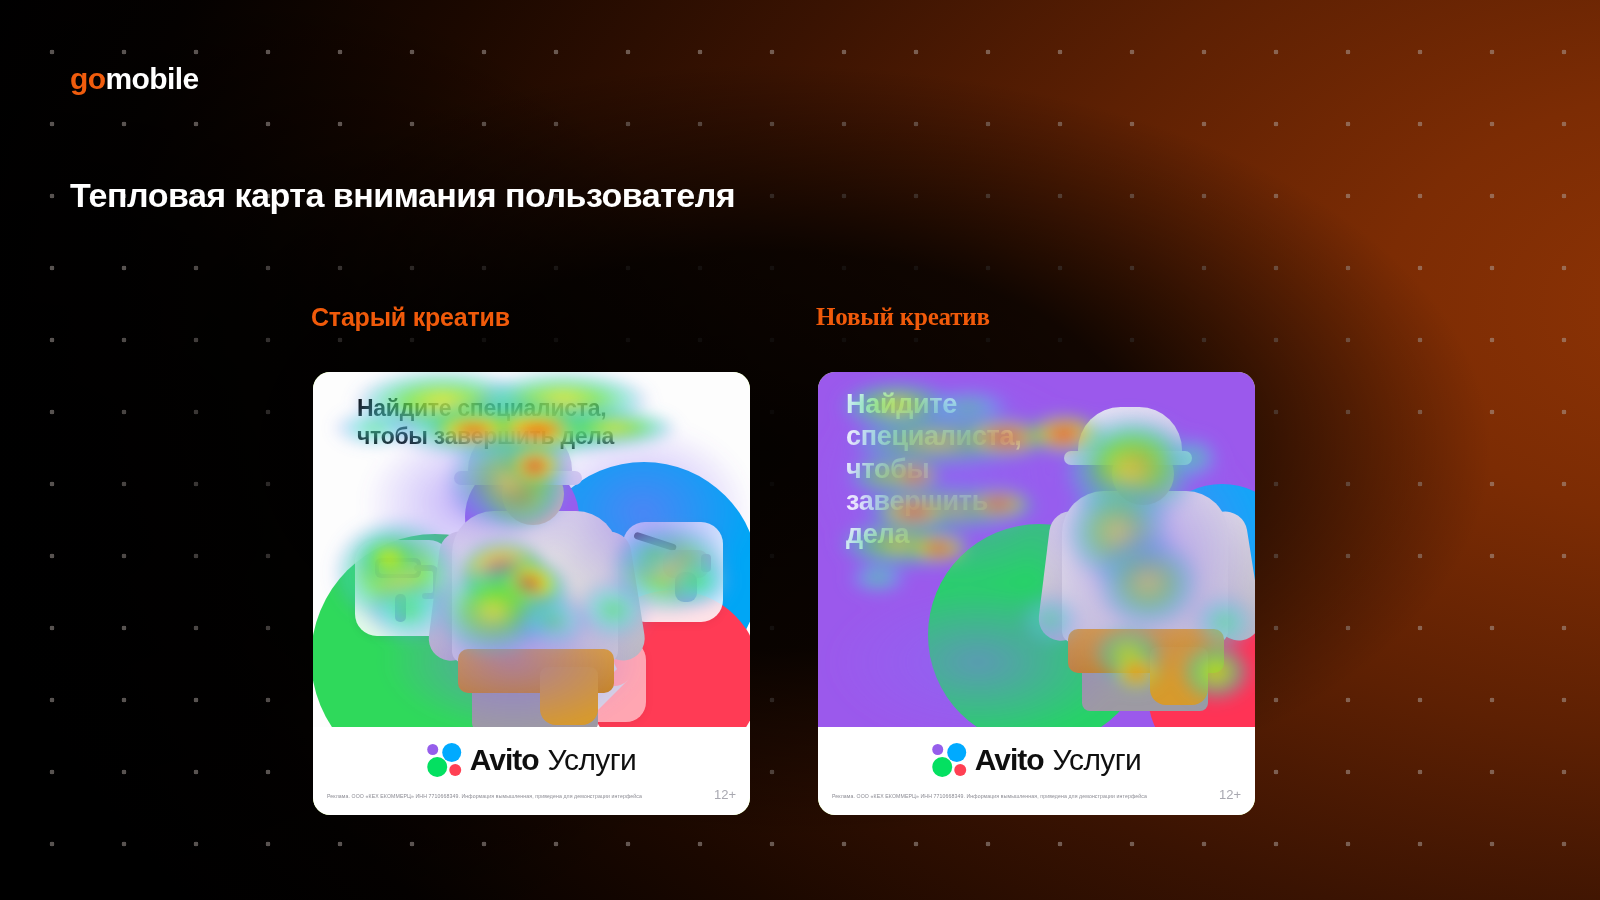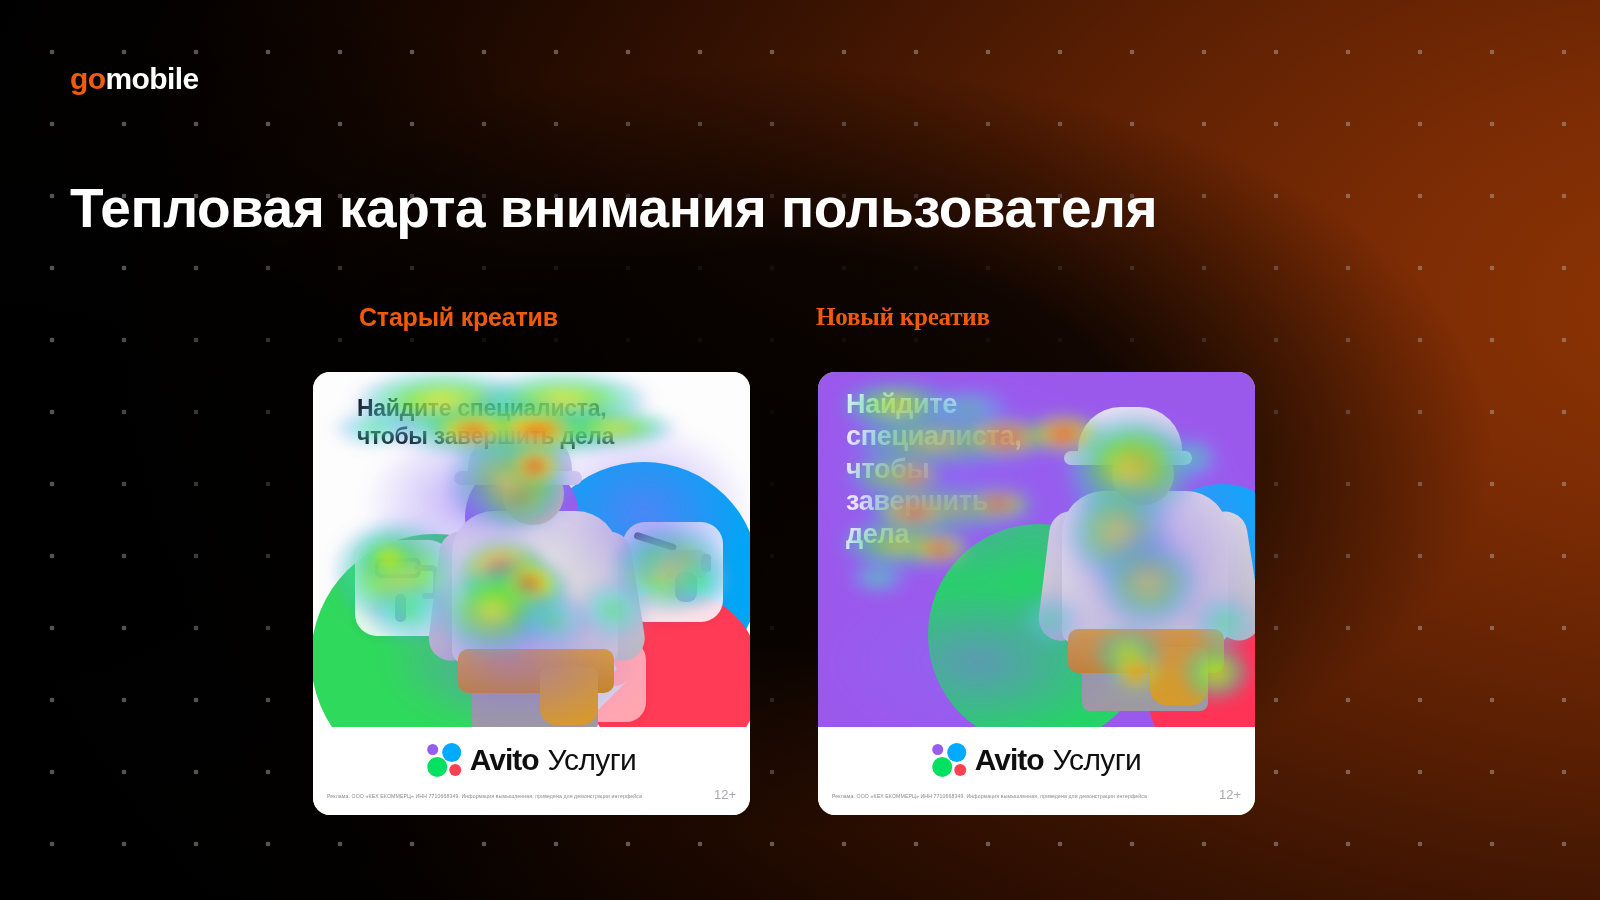--- a/index.html
+++ b/index.html
@@ -42,30 +42,30 @@
   #logo{
     position:absolute;left:70px;top:62px;
     font-size:30px;font-weight:700;letter-spacing:-0.6px;
     color:#ffffff;
   }
   #logo .go{color:#ef5c0d;}
 
   
   #page-title{
     position:absolute;left:70px;top:176px;
-    font-size:55px;font-weight:700;color:#ffffff;
+    font-size:34px;font-weight:700;color:#ffffff;
     letter-spacing:-0.5px;white-space:nowrap;
   }
 
   
   .col-heading{
     position:absolute;top:303px;
     font-size:25px;font-weight:700;color:#f05a0a;letter-spacing:-0.2px;
   }
-  #heading-old{left:311px;margin-left:48px;}
+  #heading-old{left:311px;}
   #heading-new{left:816px;font-family:Liberation Serif, serif;}
 
   
   .creative-card{
     position:absolute;top:372px;width:437px;height:443px;
     border-radius:17px;overflow:hidden;background:#bef264;
   }
   #card-old{left:313px;}
   #card-new{left:818px;}
 

